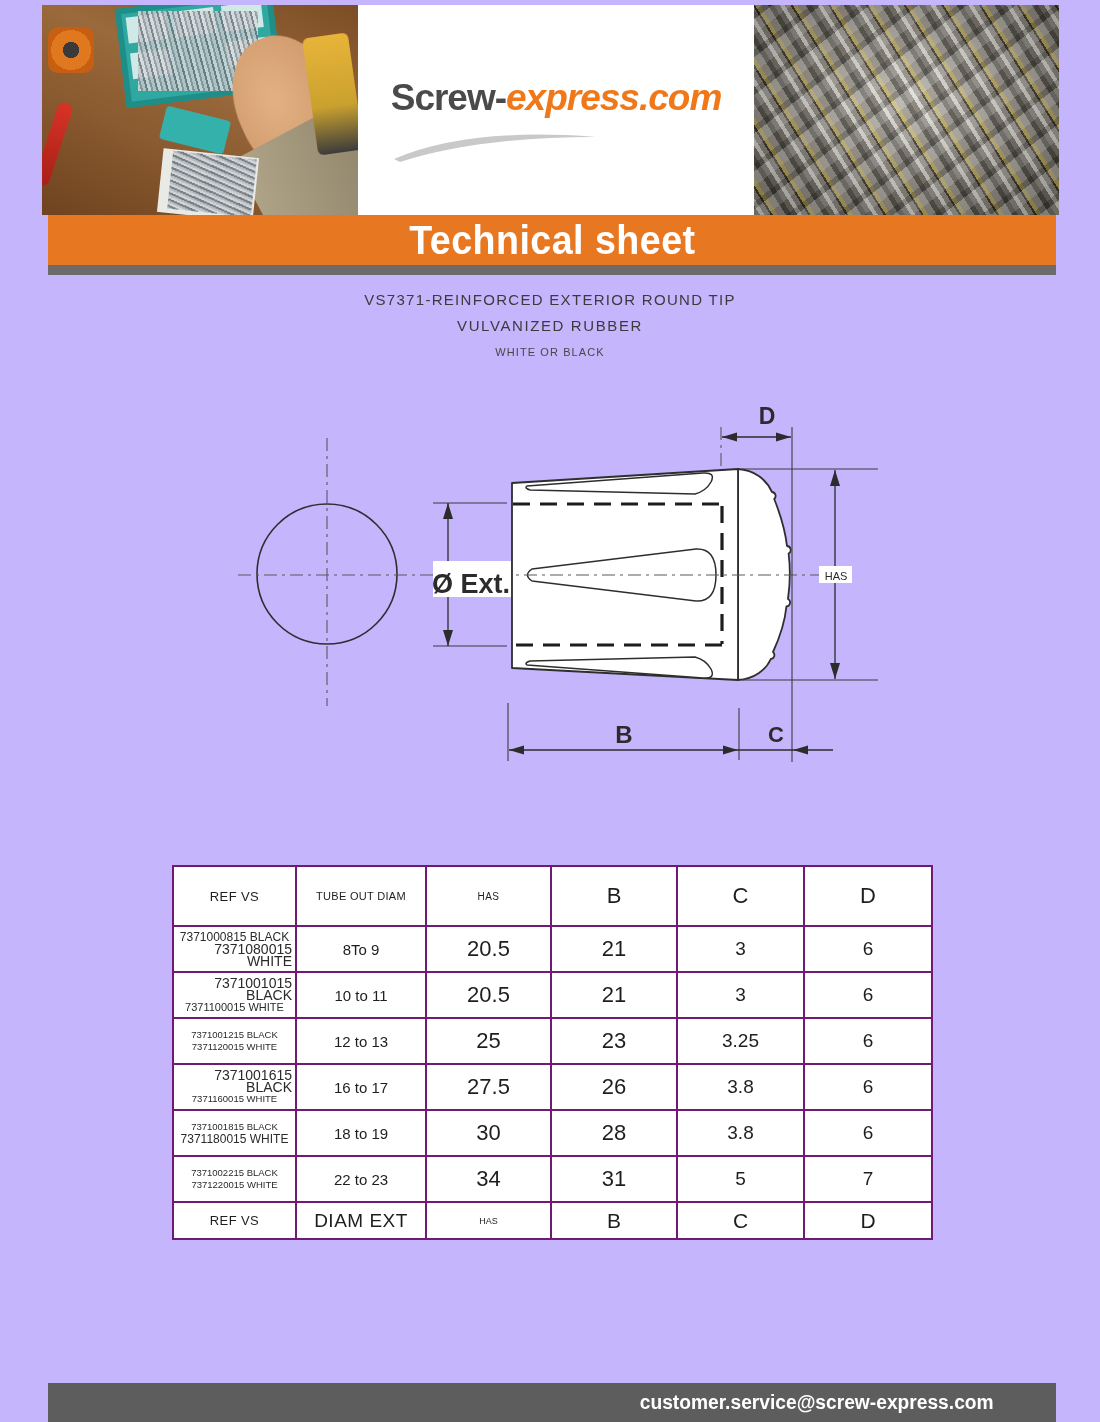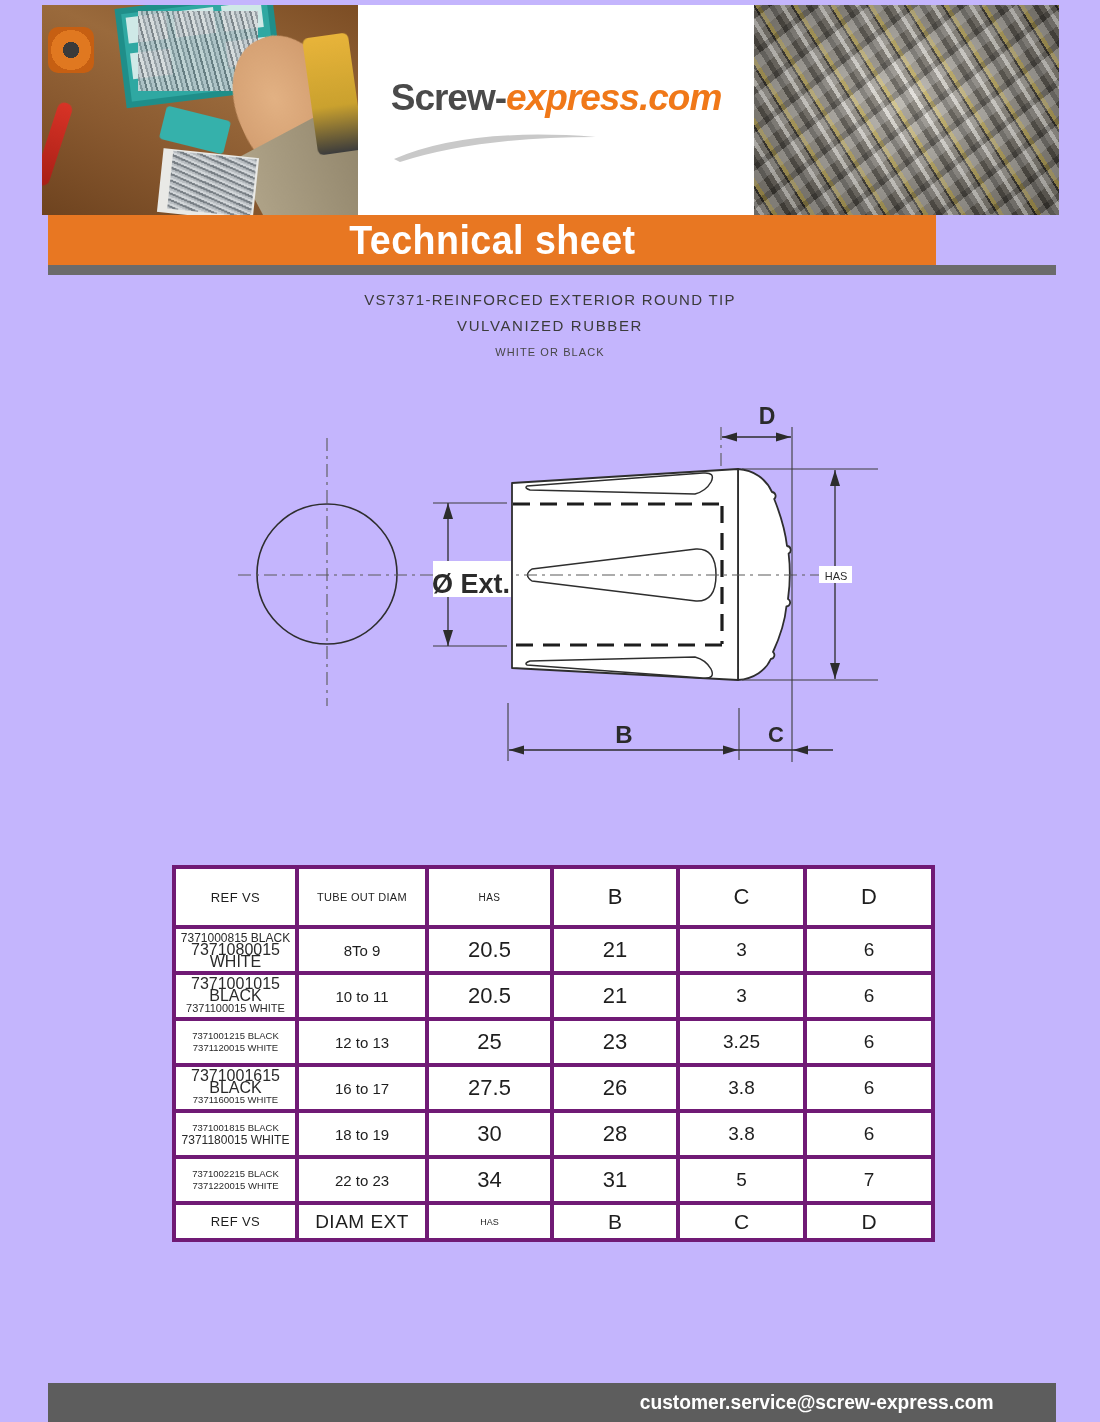--- a/index.html
+++ b/index.html
@@ -32,49 +32,49 @@
         repeating-linear-gradient(58deg,#7a756c 0 5px,#d7d4cc 5px 9px,#8f8a80 9px 14px,#3f3b34 14px 16px,#bfab5e 16px 20px,#9b968c 20px 27px,#56524a 27px 32px);}
 
   
   .logo{position:absolute;left:358px;top:5px;width:396px;height:210px;background:#fff;text-align:center;}
   .logo-text{position:absolute;left:0;top:72px;width:100%;font-size:37px;font-weight:bold;letter-spacing:-1px;white-space:nowrap;}
   .logo-gray{color:#4a4a4a;}
   .logo-orange{color:#f07818;font-style:italic;}
   .logo-swoosh{position:absolute;left:30px;top:118px;}
 
   
-  .banner{position:absolute;left:48px;top:215px;width:888px;height:50px;background:#e87722;
+  .banner{position:absolute;left:48px;top:215px;width:1008px;height:50px;background:#e87722;
           display:flex;align-items:center;justify-content:center;}
   .banner span{color:#fff;font-size:40px;font-weight:800;letter-spacing:.5px;transform:scaleX(.94);}
   .banner-underline{position:absolute;left:48px;top:265px;width:1008px;height:10px;background:#6b6b6b;}
 
   
   .titles{position:absolute;left:0;top:0;width:1100px;text-align:center;color:#3b3b3b;}
   .t1{position:absolute;top:291px;width:100%;font-size:15px;letter-spacing:1.3px;font-weight:500;}
   .t2{position:absolute;top:317px;width:100%;font-size:15px;letter-spacing:1.6px;font-weight:500;}
   .t3{position:absolute;top:346px;width:100%;font-size:11px;letter-spacing:1.1px;color:#474747;}
 
   
   .drawing{position:absolute;left:0;top:390px;width:1100px;height:395px;}
 
   
   .spec-table{position:absolute;left:172px;top:865px;border-collapse:collapse;table-layout:fixed;color:#1e1e1e;}
-  .spec-table td{border:4px solid #701a75;text-align:center;vertical-align:middle;padding:3px;background:#fff;}
+  .spec-table td{border:2px solid #701a75;text-align:center;vertical-align:middle;padding:3px;background:#fff;}
   .row-head{height:60px;}
   .row-data{height:46px;}
   .row-foot{height:37px;}
   .h-ref{font-size:13px;letter-spacing:.4px;}
   .h-tube{font-size:11px;letter-spacing:.3px;}
   .h-has{font-size:10px;letter-spacing:.4px;}
   .h-big{font-size:22px;font-weight:500;}
   .c-tube{font-size:15px;}
   .c-val{font-size:22px;}
   .c-cd{font-size:19px;}
   .rl{line-height:12px;color:#2a2a2a;}
-  .rs7{font-size:11px;}.rs8{font-size:12px;}.rs9{font-size:9.5px;}.rs10{font-size:16px;}
+  .rs7{font-size:11px;}.rs8{font-size:12px;}.rs9{font-size:9.5px;}.rs10{font-size:14px;text-align:right;}
   .f-tube{font-size:19px;letter-spacing:.5px;}
   .f-has{font-size:9px;}
   .f-big{font-size:21px;font-weight:500;}
 
   
   .footer-bar{position:absolute;left:48px;top:1383px;width:1008px;height:39px;background:#5d5d5d;
               display:flex;align-items:center;justify-content:flex-end;padding-right:0;box-sizing:border-box;}
   .footer-bar span{color:#fff;font-weight:700;font-size:20px;margin-right:62px;transform:scaleX(.96);transform-origin:right;}
 </style>
 </head>

